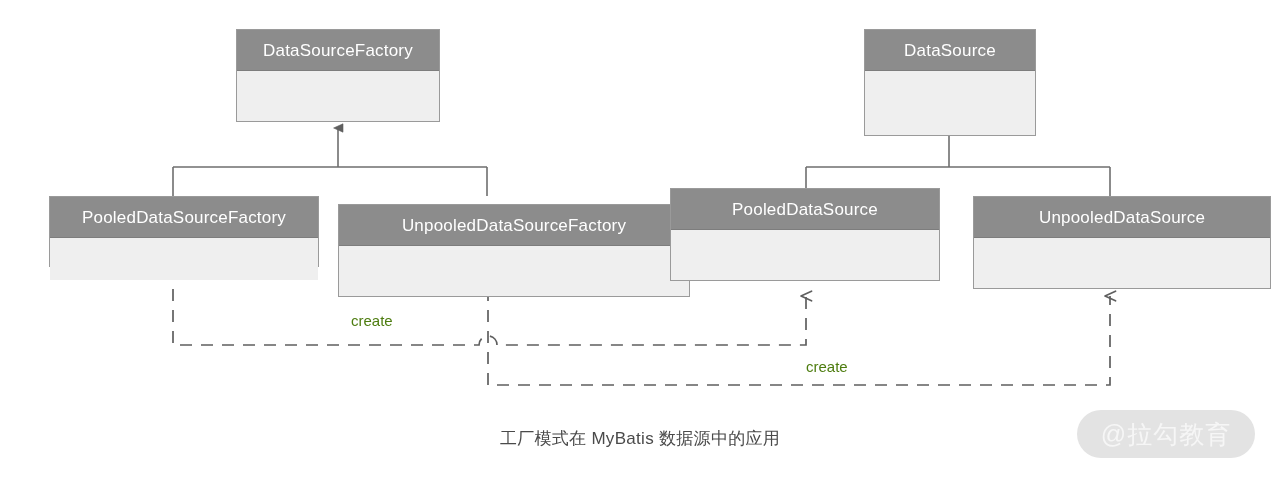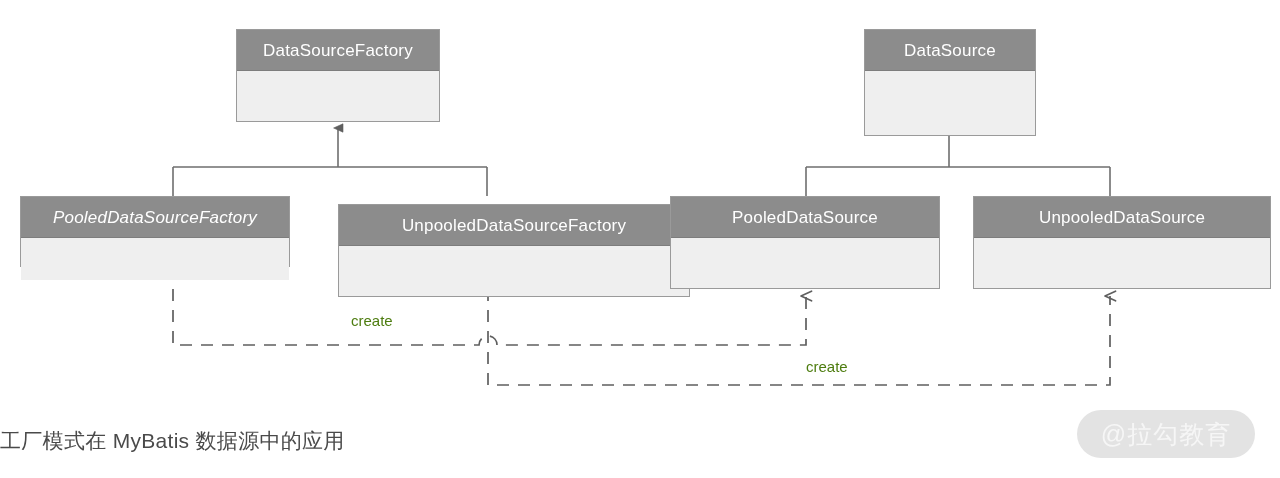--- a/index.html
+++ b/index.html
@@ -53,21 +53,22 @@
     position: absolute;
     font-size: 15px;
     color: #4d7c0f;
     white-space: nowrap;
   }
   #caption {
     position: absolute;
     left: 0;
     top: 427px;
     width: 1280px;
-    font-size: 21px;
+    text-align: center;
+    font-size: 17px;
     color: #4a4a4a;
     letter-spacing: 0.3px;
   }
   #watermark {
     position: absolute;
     left: 1077px;
     top: 410px;
     width: 178px;
     height: 48px;
     border-radius: 24px;
@@ -124,31 +125,31 @@
   <div class="uml-box" style="left:236px; top:29px; width:204px; height:93px;">
     <div class="uml-header">DataSourceFactory</div>
     <div class="uml-body"></div>
   </div>
 
   <div class="uml-box" style="left:864px; top:29px; width:172px; height:107px;">
     <div class="uml-header">DataSource</div>
     <div class="uml-body"></div>
   </div>
 
-  <div class="uml-box" style="left:20px; top:196px; width:270px; height:71px;font-style:italic;">
+  <div class="uml-box" style="left:49px; top:196px; width:270px; height:71px;">
     <div class="uml-header">PooledDataSourceFactory</div>
     <div class="uml-body"></div>
   </div>
 
   <div class="uml-box" style="left:338px; top:204px; width:352px; height:93px;">
     <div class="uml-header">UnpooledDataSourceFactory</div>
     <div class="uml-body"></div>
   </div>
 
-  <div class="uml-box" style="left:670px; top:196px; width:270px; height:93px;">
+  <div class="uml-box" style="left:670px; top:188px; width:270px; height:93px;">
     <div class="uml-header">PooledDataSource</div>
     <div class="uml-body"></div>
   </div>
 
   <div class="uml-box" style="left:973px; top:196px; width:298px; height:93px;">
     <div class="uml-header">UnpooledDataSource</div>
     <div class="uml-body"></div>
   </div>
 
   <div class="edge-label" style="left:351px; top:312px;">create</div>

